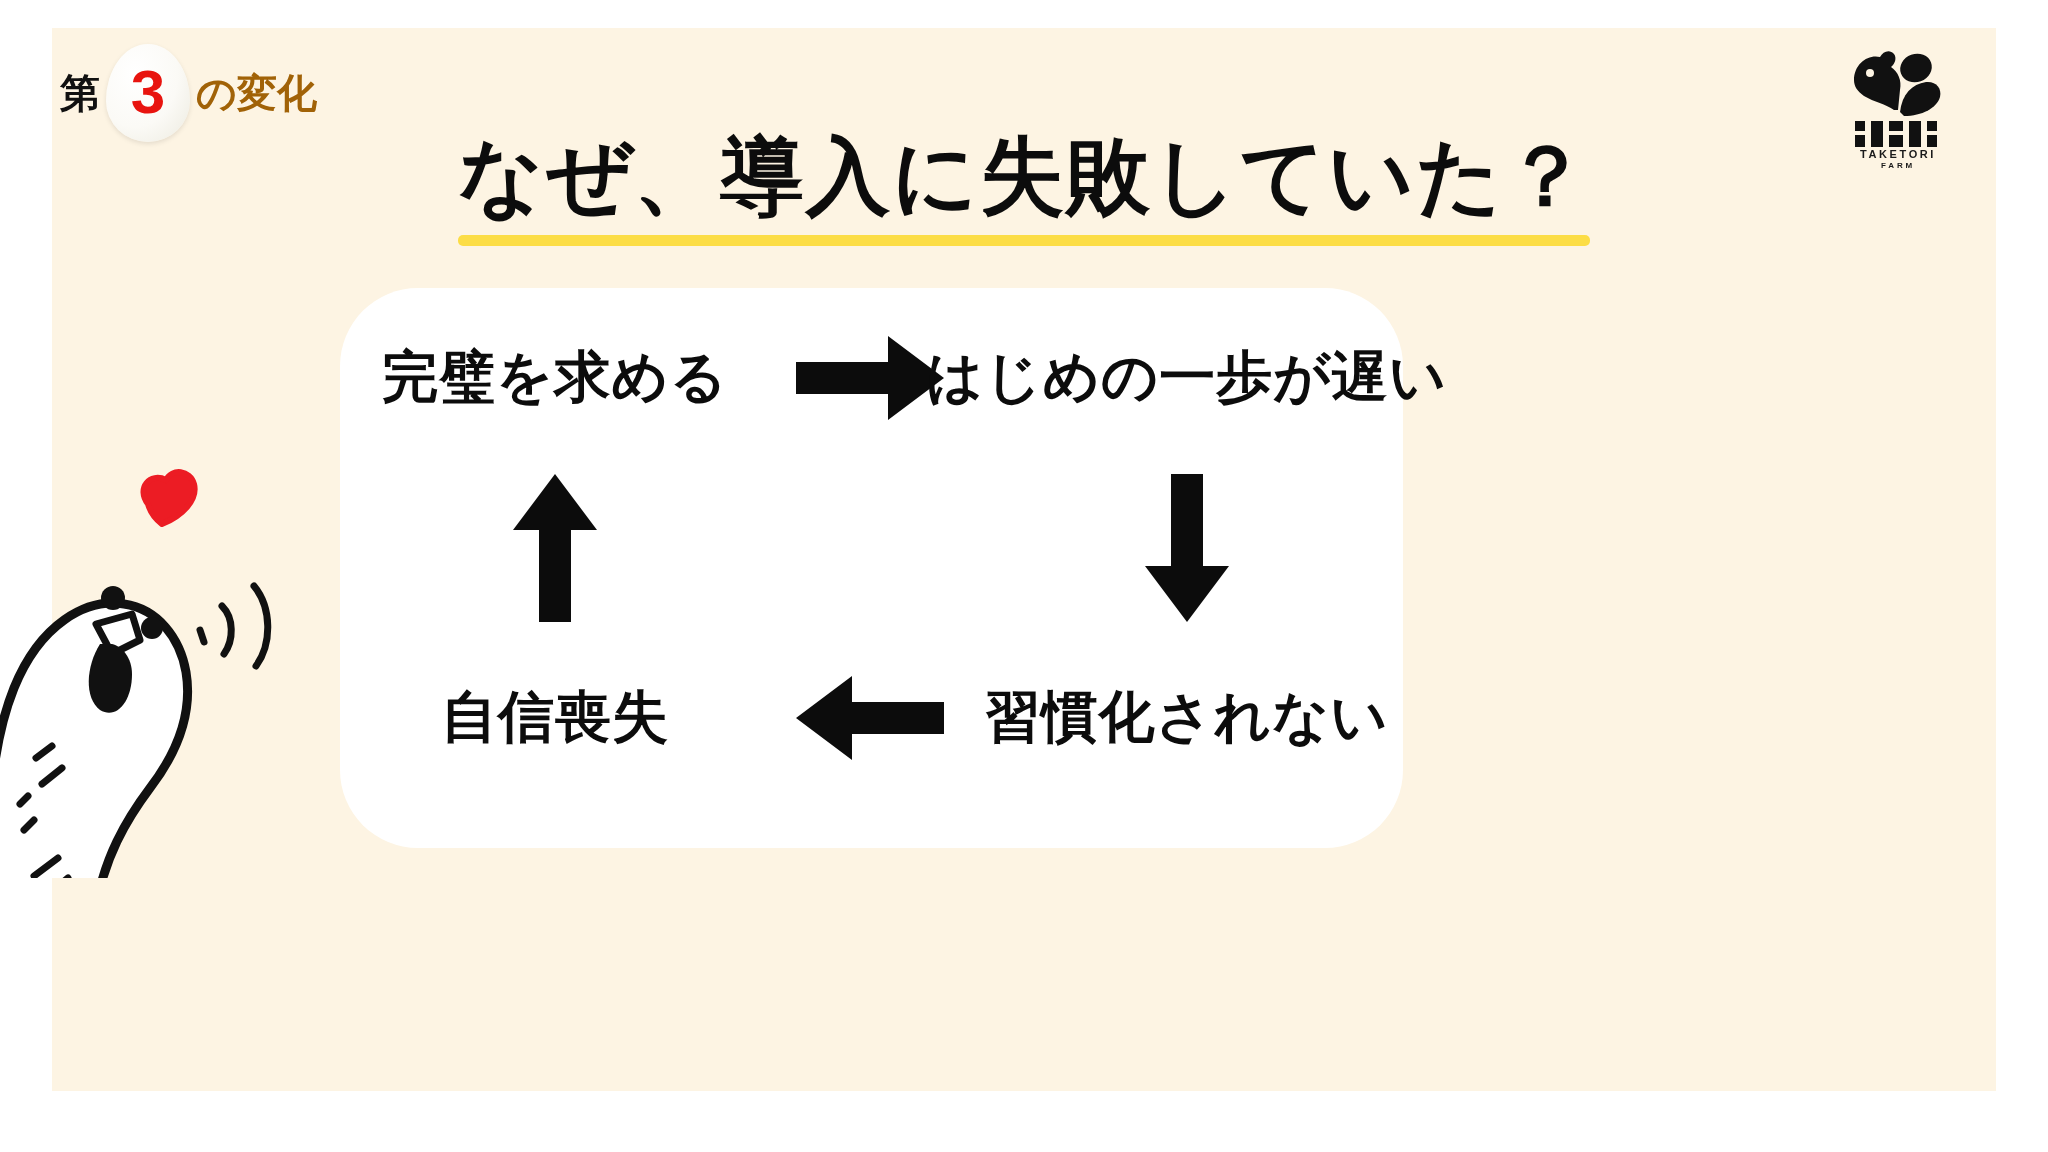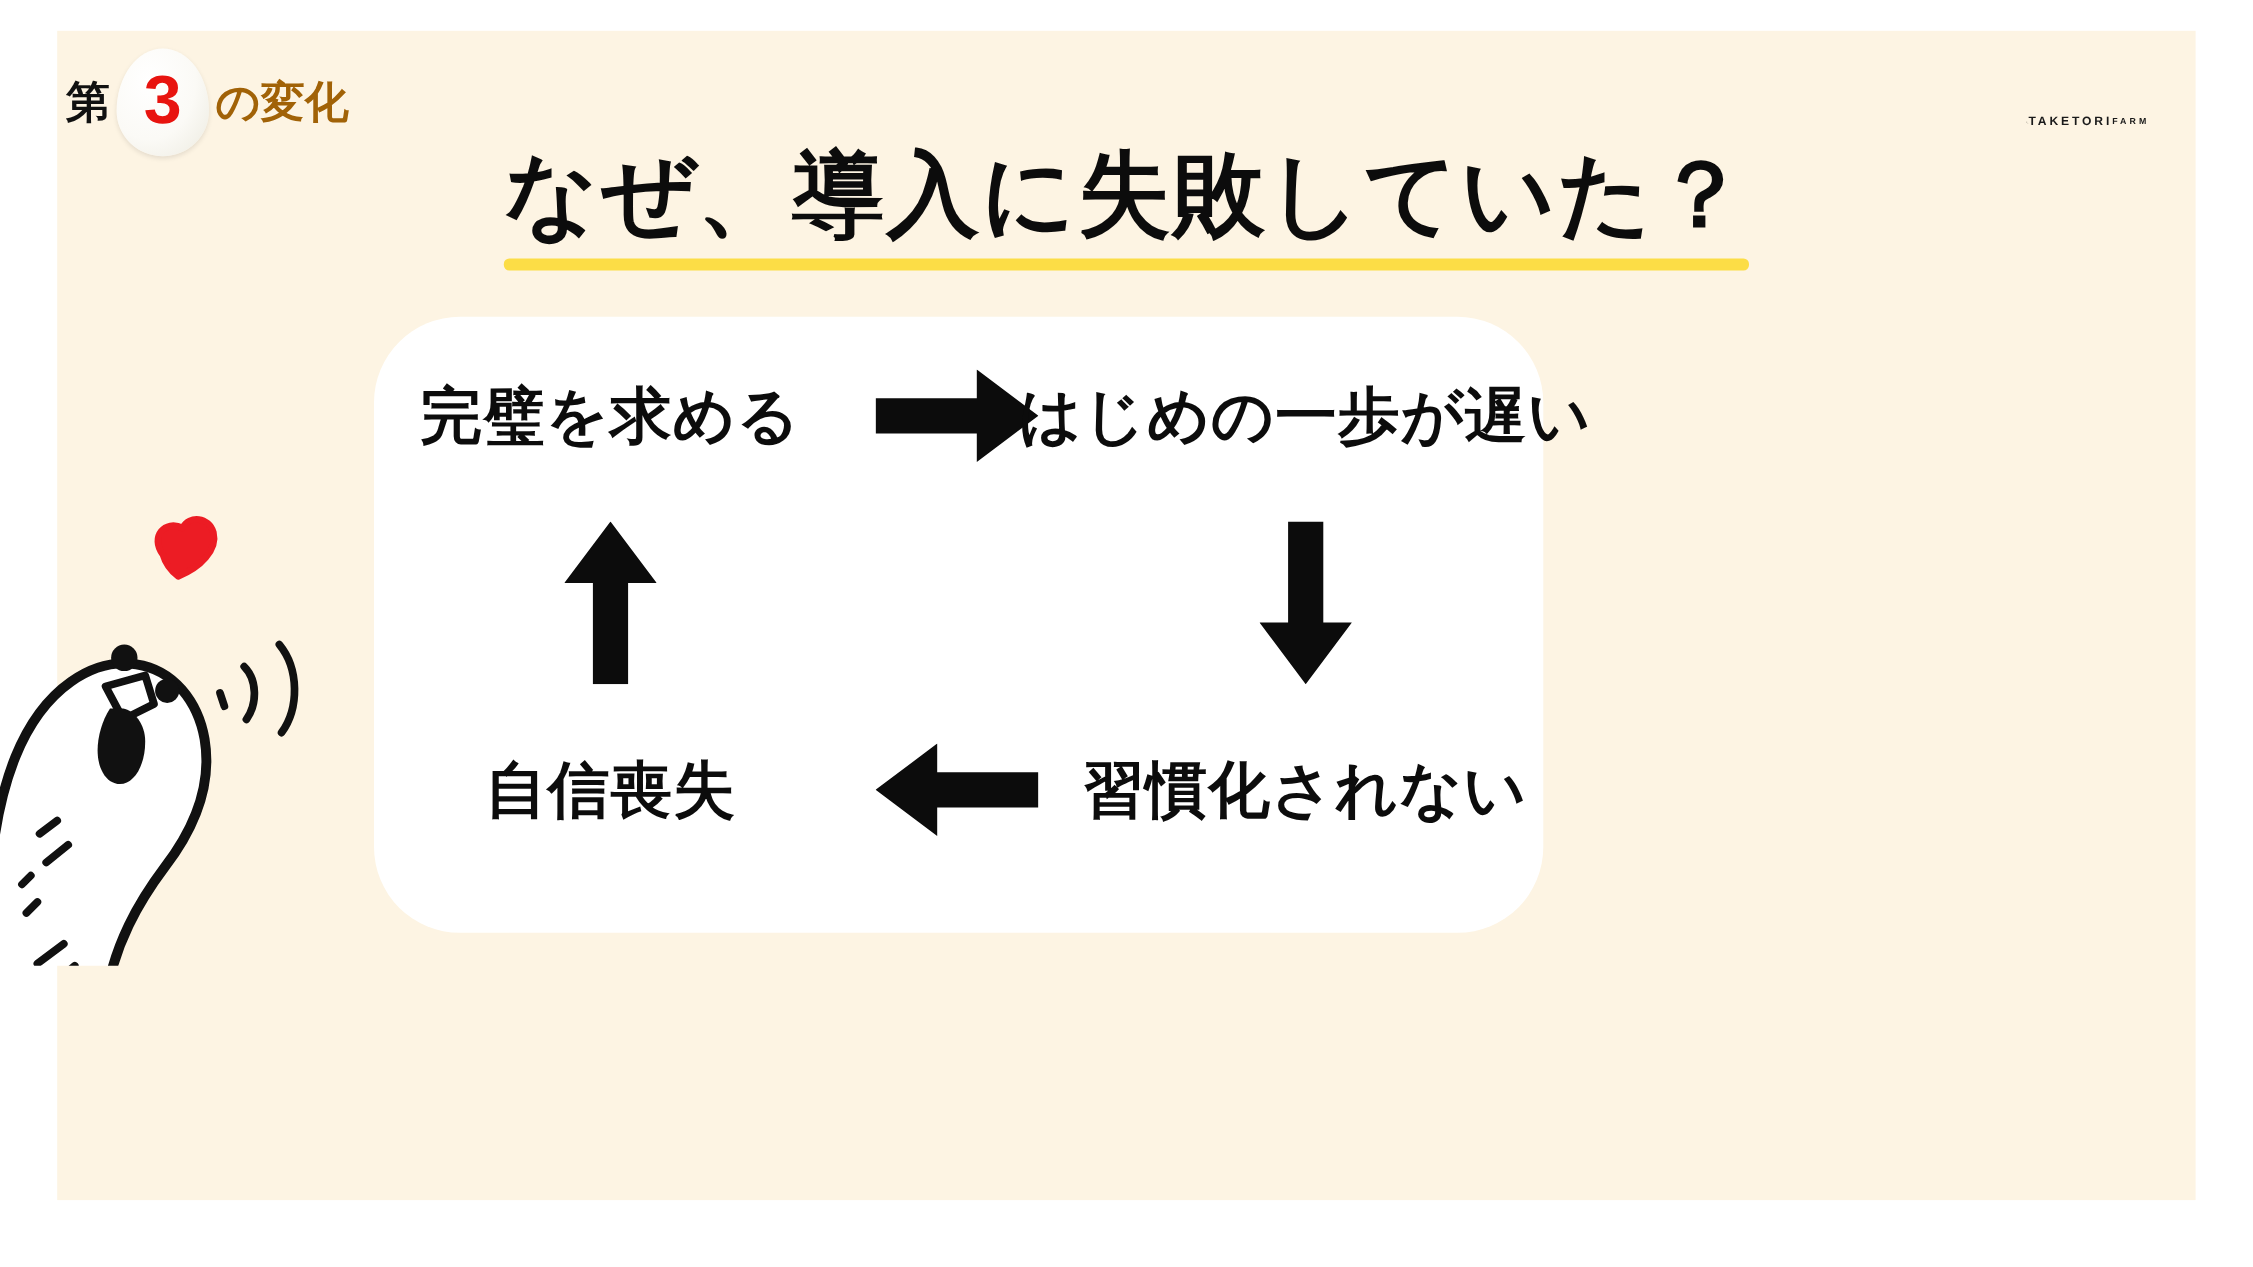--- a/index.html
+++ b/index.html
@@ -75,21 +75,21 @@
   }
 
   
   .logo {
     position: absolute;
     right: 42px;
     top: 18px;
     width: 112px;
     height: 130px;
     display: flex;
-    flex-direction: row;
+    flex-direction: column;
     align-items: center;
   }
   .logo-mark { width: 96px; height: 74px; display:block; }
   .logo-bars { width: 86px; height: 26px; display:block; margin-top: 1px;}
   .logo-name {
     font-size: 11px;
     font-weight: 700;
     letter-spacing: 2.6px;
     color: #1a1a1a;
     line-height: 1.15;
@@ -145,20 +145,21 @@
     position: absolute;
     left: 288px;
     top: 260px;
     width: 1063px;
     height: 602px;
     display: grid;
     grid-template-columns: 430px 200px 433px;
     grid-template-rows: 180px 160px 180px;
     align-items: center;
     justify-items: center;
+    font-family: Liberation Serif, serif;
   }
   .node {
     font-size: 56px;
     font-weight: 700;
     color: #0c0c0c;
     letter-spacing: 1px;
     white-space: nowrap;
     line-height: 1.1;
   }
   .cell { display: flex; align-items: center; justify-content: center; width: 100%; height: 100%; }

